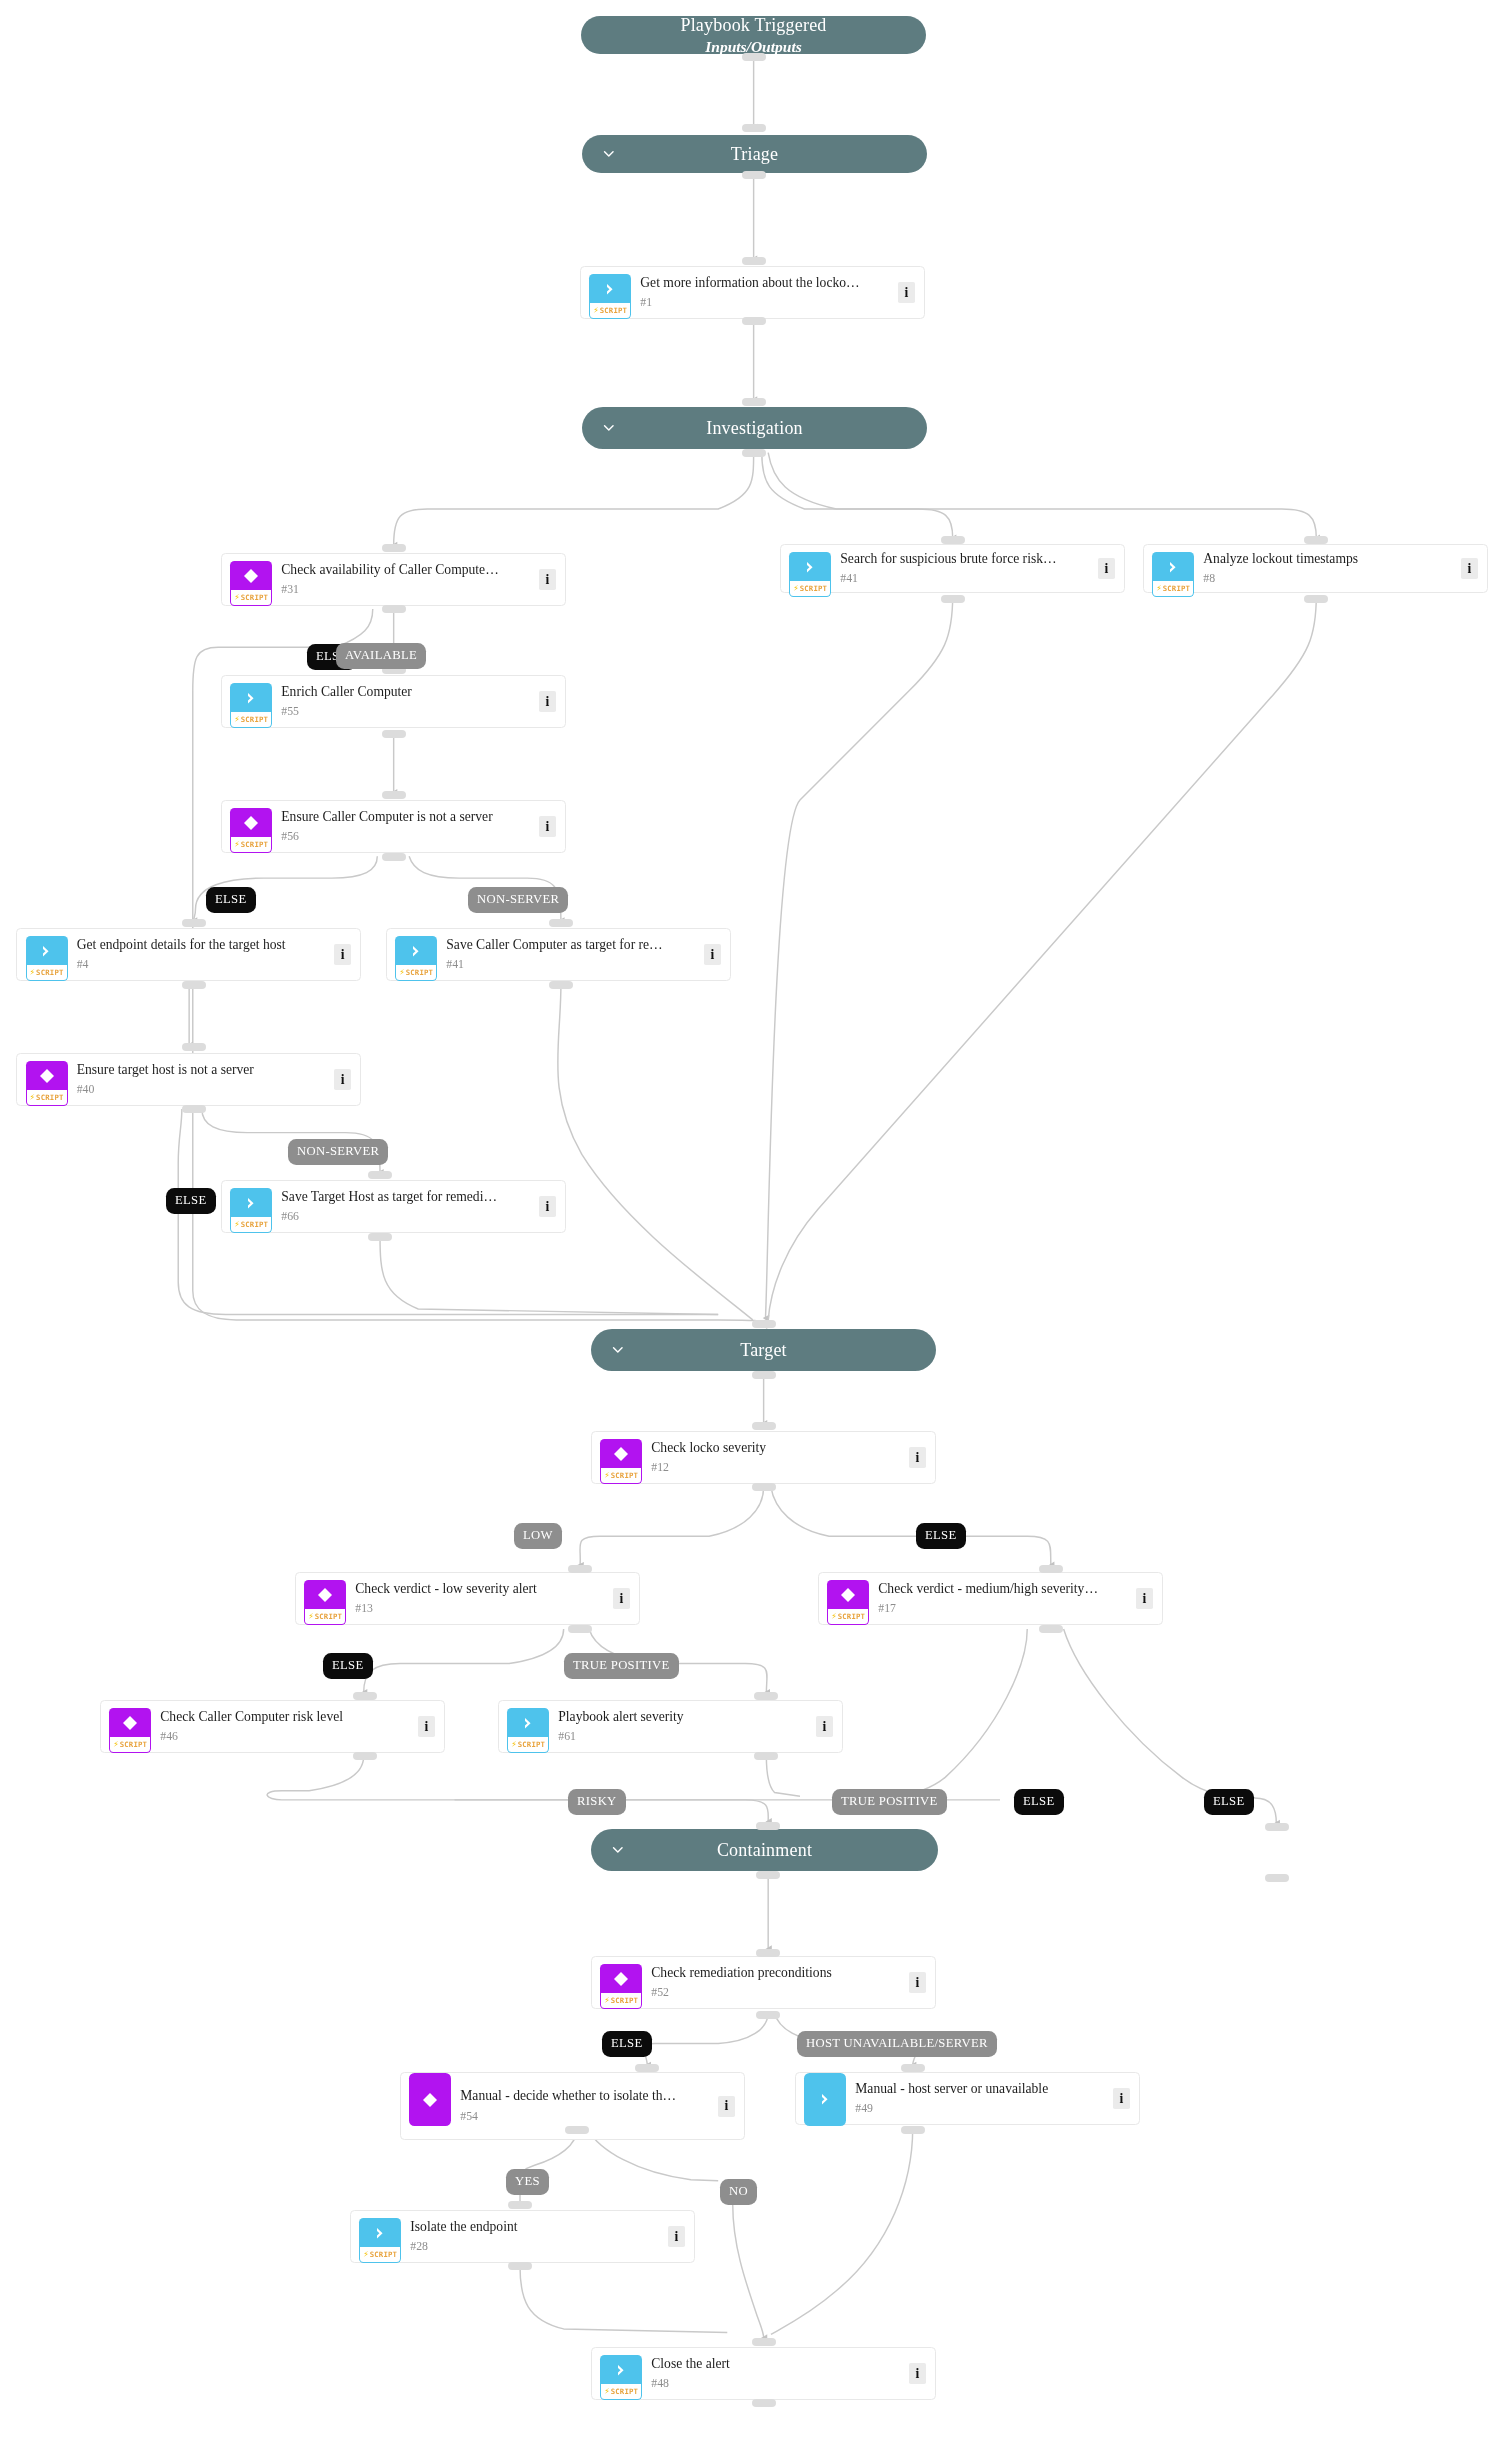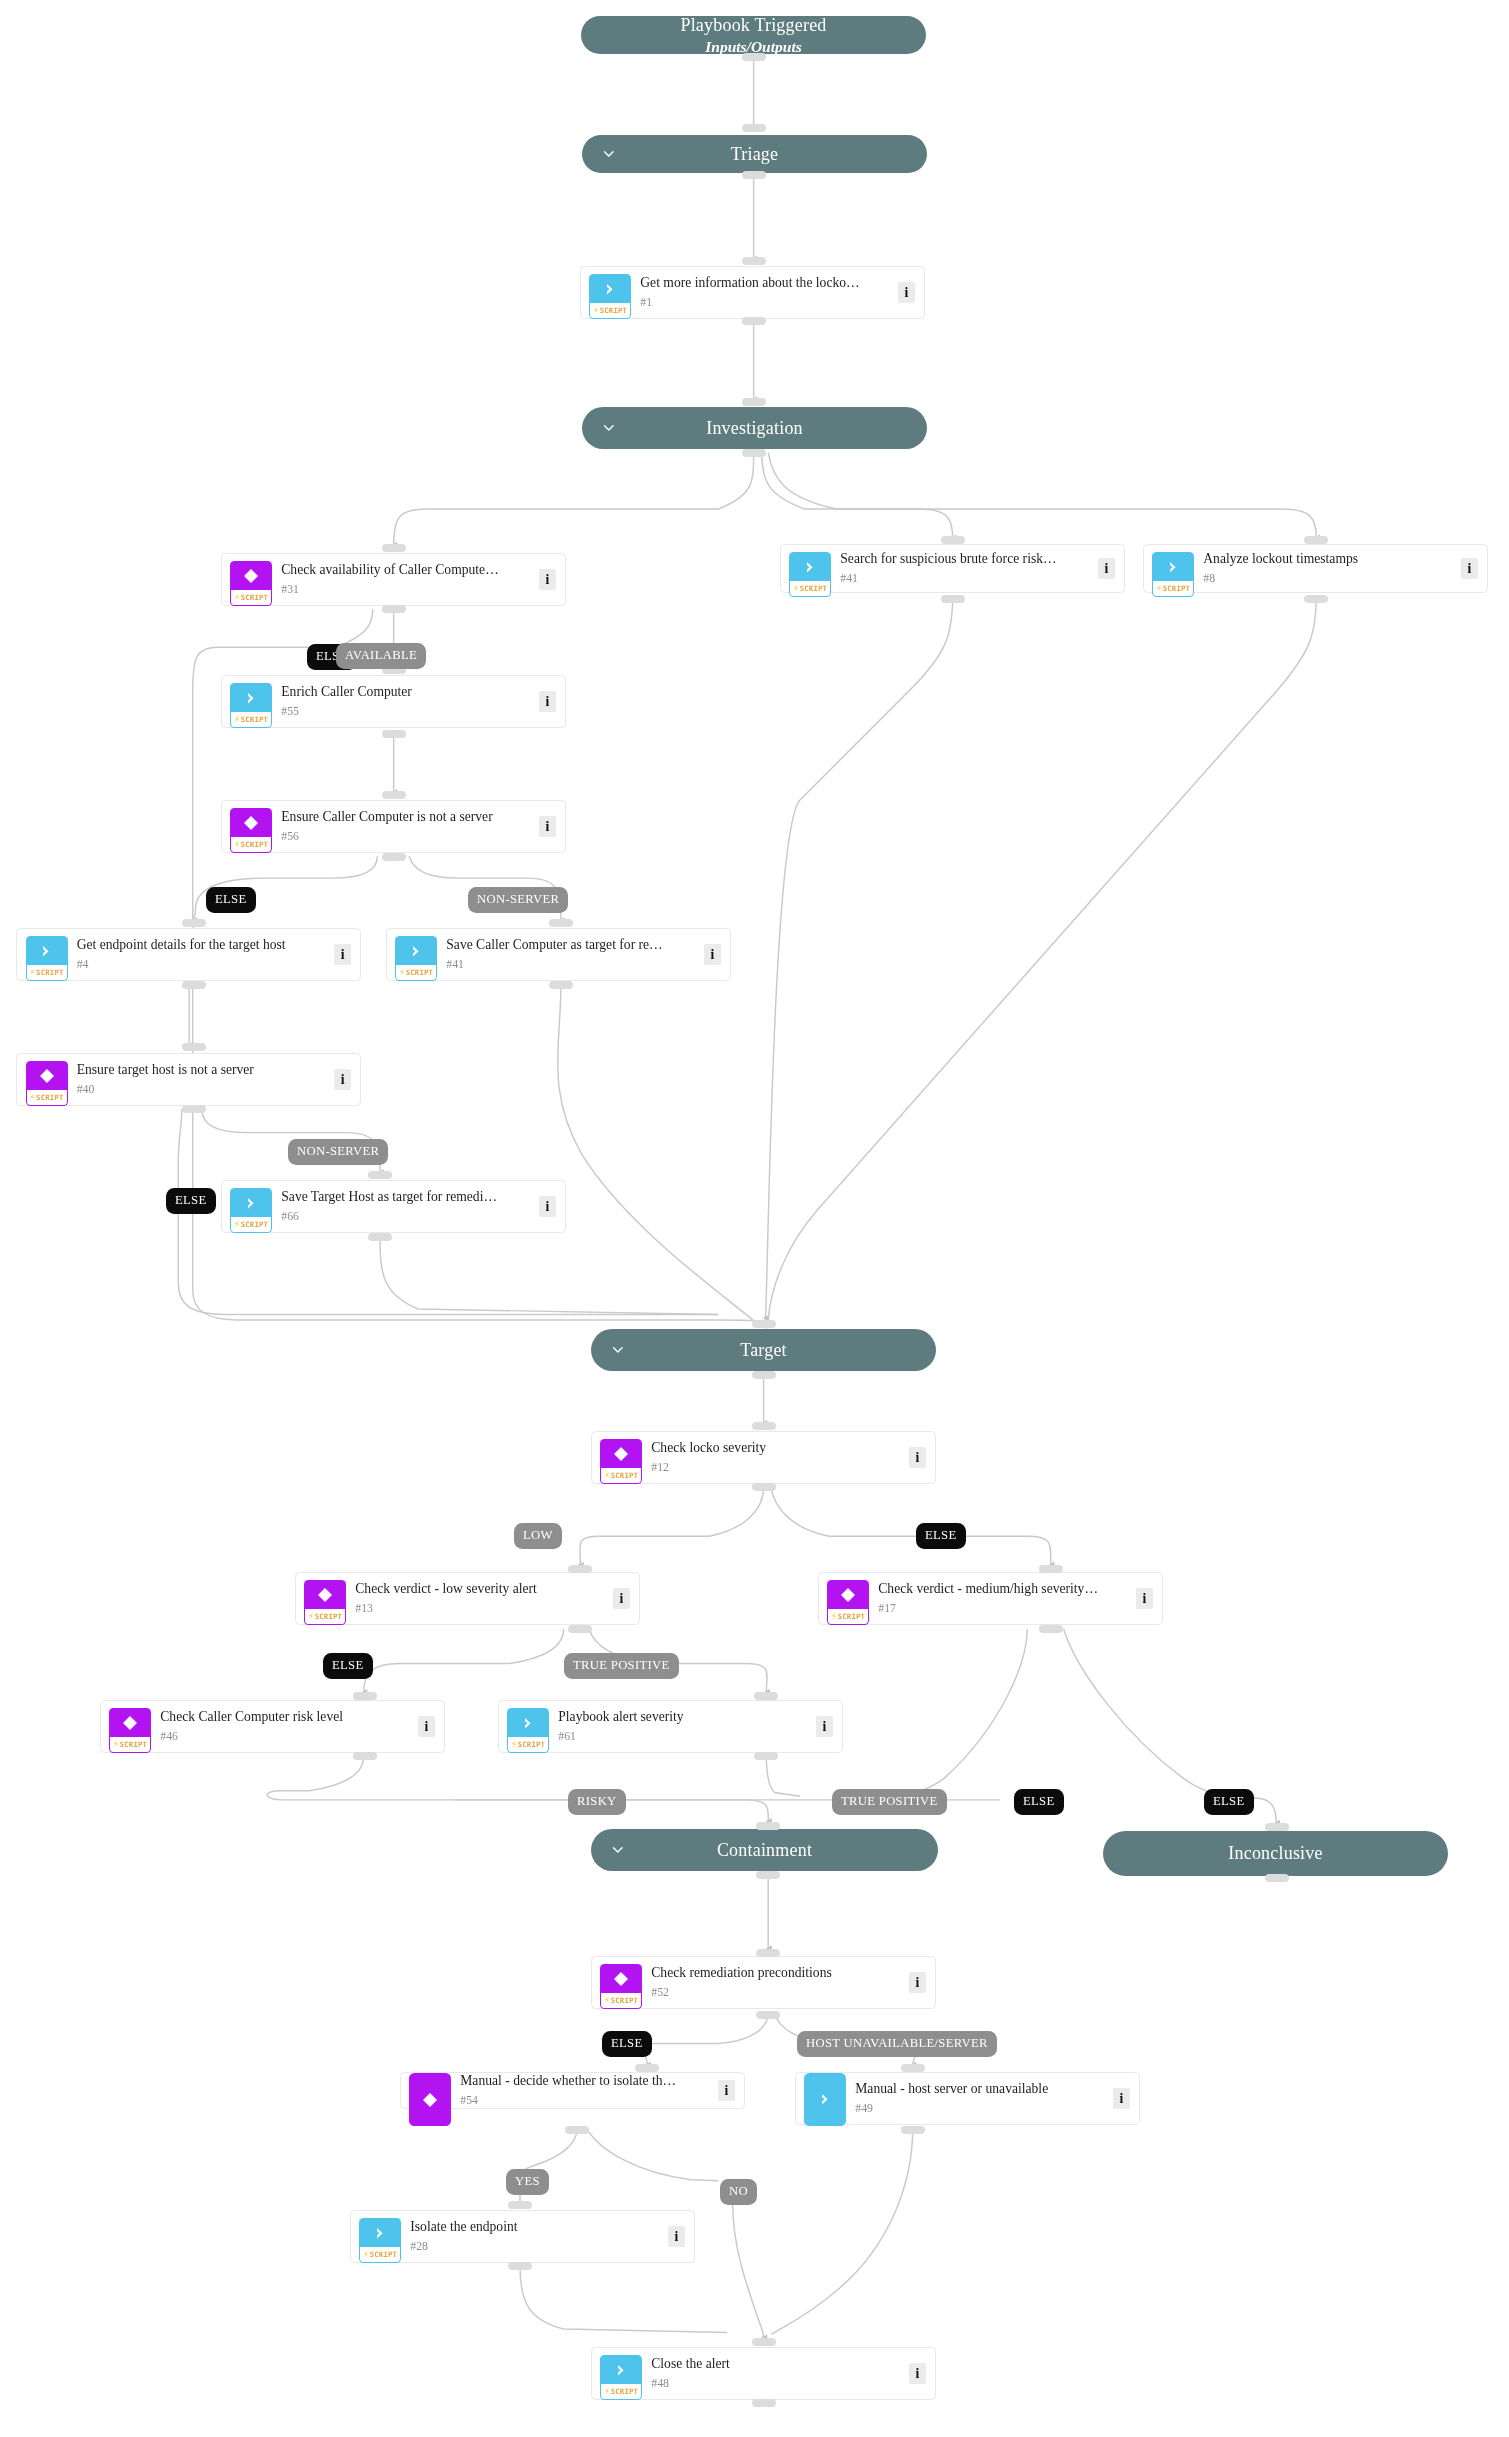--- a/index.html
+++ b/index.html
@@ -350,23 +350,20 @@
 
   <div class="section" id="sec-containment" style="left: 591px; top: 1829px; width: 347px; height: 42px; background: rgb(94, 124, 128);">
     <span class="chev">
       <svg viewBox="0 0 16 16">
           <path d="M3 5.5 L8 10.5 L13 5.5" fill="none" stroke="currentColor" stroke-width="1.7" stroke-linecap="round" stroke-linejoin="round"></path>
         </svg>
     </span>
     <div class="sec-title">Containment</div>
   </div>
 
-  <div class="section" id="sec-inconclusive" style="left: 1103px; top: 1831px; width: 345px; height: 45px; background: rgb(94, 124, 128);">
-    <div class="sec-title">Inconclusive</div>
-  </div>
 
   <div id="task-layer">
       <div class="task" style="left: 580px; top: 266px; width: 345px; height: 53px;">
         <div class="tk-icon">
           <div class="tk-glyph" style="background: rgb(78, 195, 236);">
             <svg width="16.4" height="16.4" viewBox="0 0 18 18" aria-hidden="true">
               <path d="M5.5 3.2 L11.6 9 L5.5 14.8 L5.5 11.4 L8.2 9 L5.5 6.6 Z" fill="#ffffff"></path>
             </svg>
           </div>
           <div class="tk-script" style="border-color: rgb(78, 195, 236);">
@@ -643,21 +640,21 @@
             <span class="bolt">⚡</span>
             <span>SCRIPT</span>
           </div>
         </div>
         <div class="tk-body">
           <div class="tk-title">Check remediation preconditions</div>
           <div class="tk-num">#52</div>
         </div>
         <div class="tk-info">i</div>
       </div>
-      <div class="task" style="left: 400px; top: 2072px; width: 345px; height: 37px;">
+      <div class="task" style="left: 400px; top: 2072px; width: 345px; height: 68px;">
         <div class="tk-icon" style="margin-top: 0px;">
           <div class="tk-glyph full" style="background: rgb(178, 19, 240);">
             <svg width="18" height="18" viewBox="0 0 20 20" aria-hidden="true">
               <path d="M10 2.2 L17.8 10 L10 17.8 L2.2 10 Z" fill="#ffffff"></path>
             </svg>
           </div>
         </div>
         <div class="tk-body">
           <div class="tk-title">Manual - decide whether to isolate th…</div>
           <div class="tk-num">#54</div>

